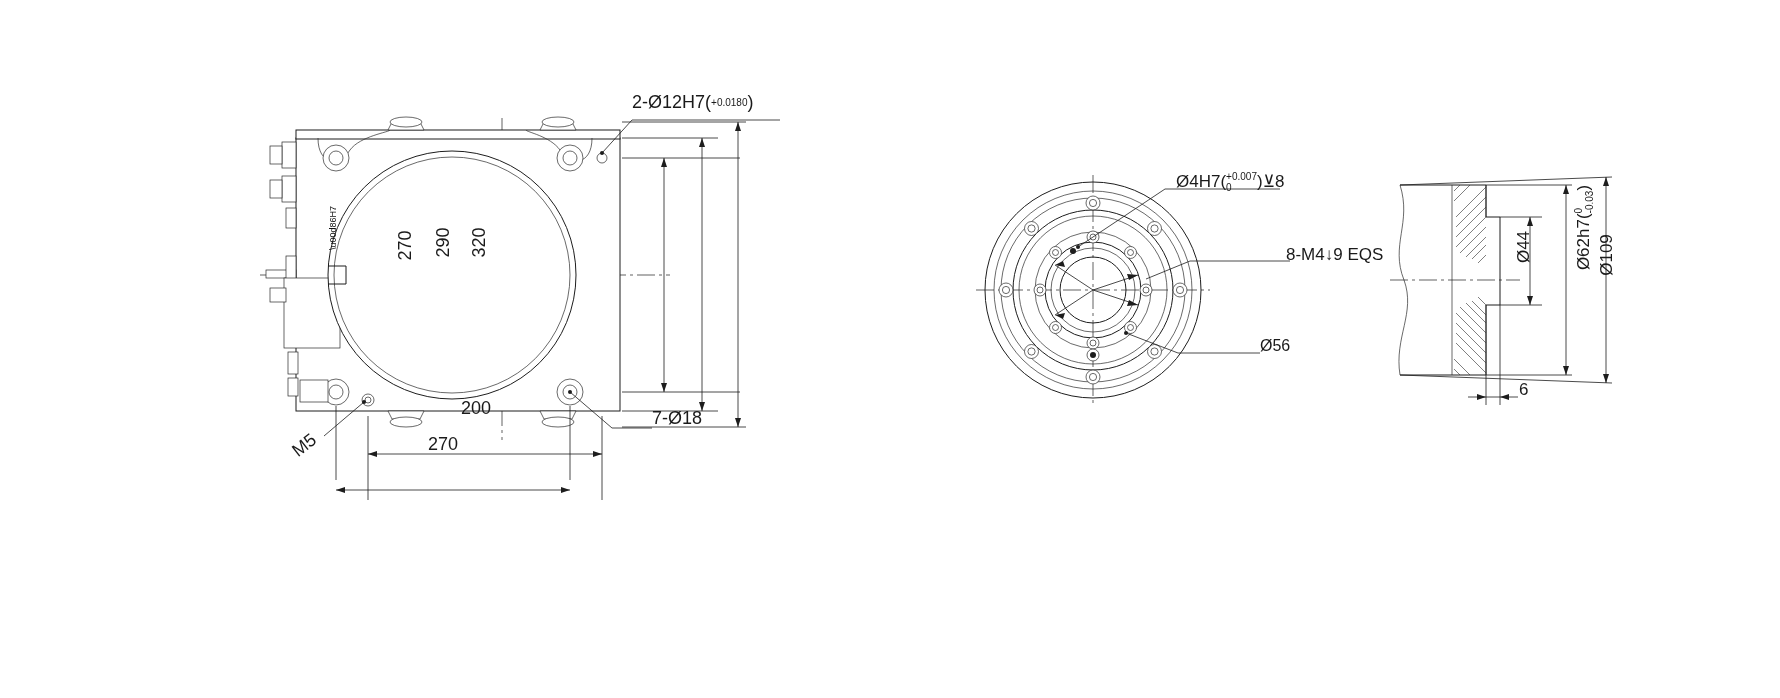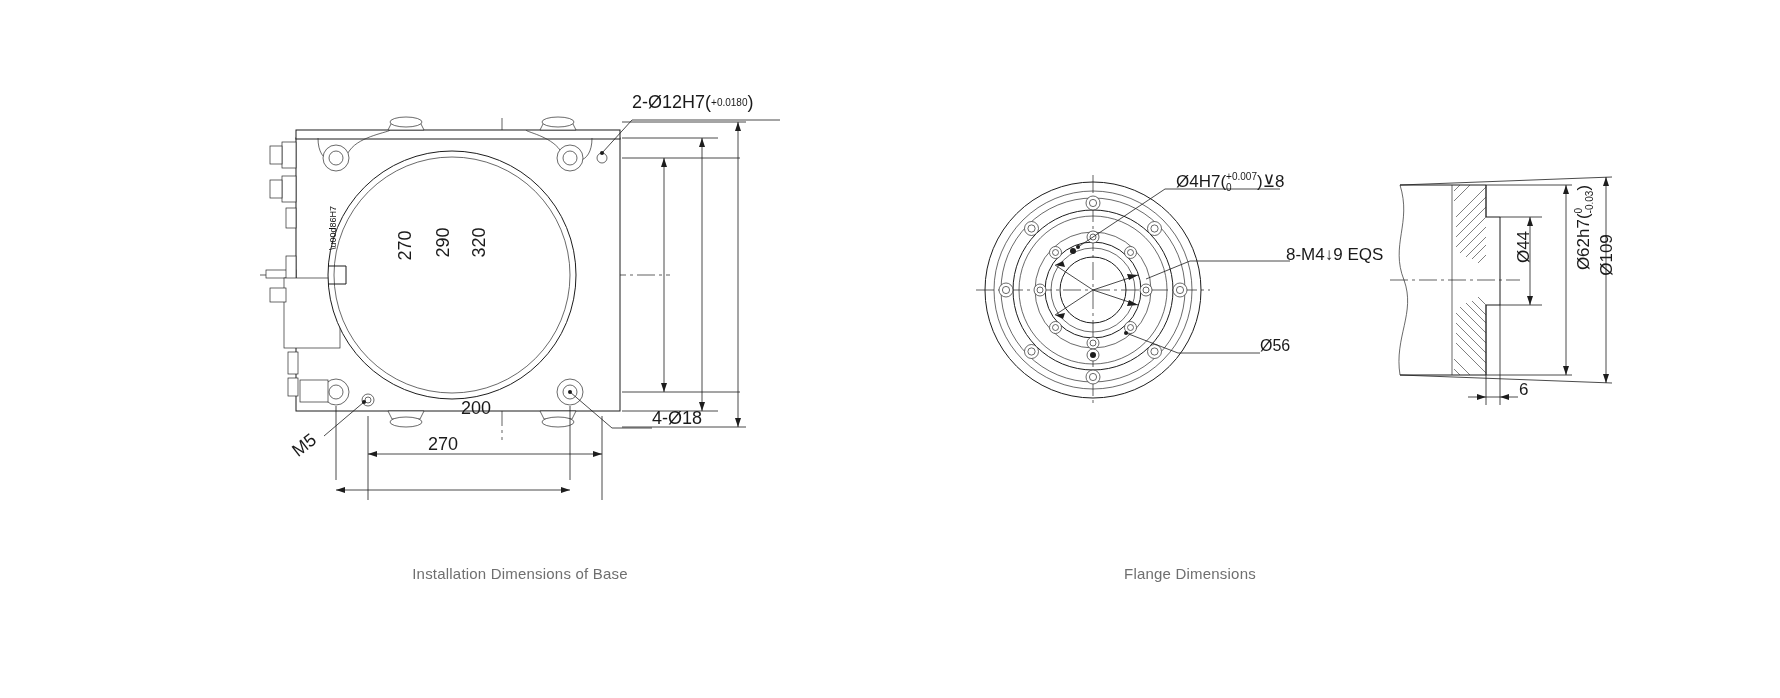--- a/index.html
+++ b/index.html
@@ -170,28 +170,27 @@
     <div style="position:absolute; left:188px; top:354px; font-size:18px;">270</div>
 
     <div style="position:absolute; left:392px; top:12px; font-size:18px; white-space:nowrap;">
       
       <span>2-</span><span>Ø12H7</span><span>(</span><span style="display:inline-flex; flex-direction:row; vertical-align:middle; font-size:10px; line-height:1.05; text-align:left;">
         <span>+0.018</span>
         <span>0</span>
       </span><span>)</span>
     </div>
 
-    <div style="position:absolute; left:412px; top:328px; font-size:18px;">4-Ø18</div>
+    <div style="position:absolute; left:412px; top:328px; font-size:18px;">7-Ø18</div>
 
     <div style="position:absolute; left:52px; top:355px;">
       <span style="display:inline-block; transform:rotate(-38deg); font-size:18px;">M5</span>
     </div>
   </div>
 
-  <div class="caption" style="left:300px; top:565px; width:440px;">Installation Dimensions of Base</div>
 
   <div class="fig" style="left:960px; top:175px; width:420px; height:230px;">
     <svg width="420" height="230" viewBox="0 0 420 230">
 
       <line class="ln-center" x1="16" y1="115" x2="250" y2="115"></line>
       <line class="ln-center" x1="133" y1="0" x2="133" y2="230"></line>
 
       <circle class="ln" cx="133" cy="115" r="108"></circle>
       <circle class="ln-thin" cx="133" cy="115" r="99"></circle>
       <circle class="ln-thin" cx="133" cy="115" r="92"></circle>
@@ -357,15 +356,14 @@
       </span>
     </div>
 
     <div style="position:absolute; left:196px; top:70px;">
       <span style="display:inline-block; transform:rotate(-90deg); font-size:17px;">Ø109</span>
     </div>
 
     <div style="position:absolute; left:129px; top:205px; font-size:17px;">6</div>
   </div>
 
-  <div class="caption" style="left:1020px; top:565px; width:340px;">Flange Dimensions</div>
 
 </div>
 
 </body></html>

